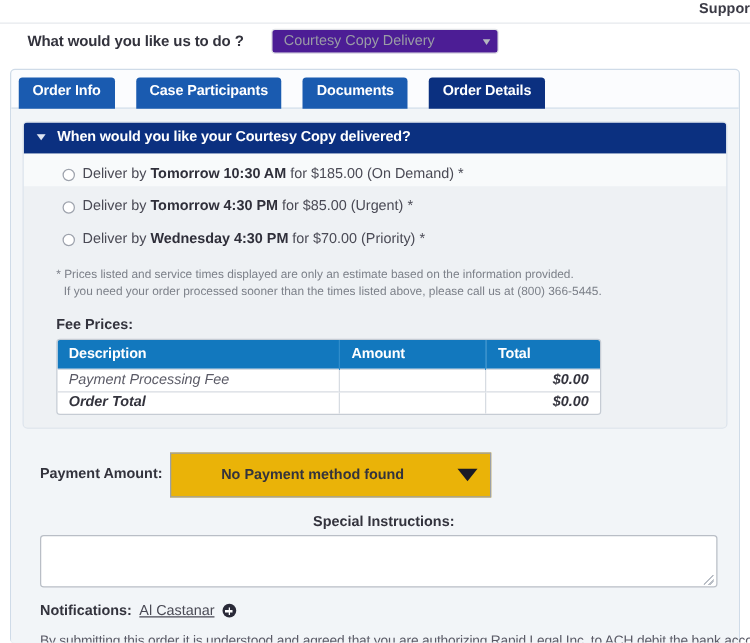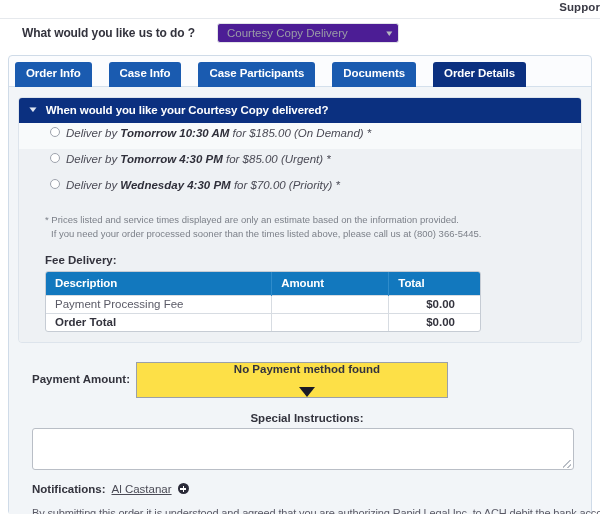--- a/index.html
+++ b/index.html
@@ -135,26 +135,25 @@
     color: #dfe6f2;
   }
   .panel-body {
     background: #eef1f4;
     padding: 0 0 10px 0;
   }
 
   
   .option-row {
     display: flex;
-    align-items: flex-start;
+    align-items: flex-end;
     padding: 4px 0 4px 31px;
     font-size: 11.5px;
     color: #4a4a55;
     height: 18px;
-    font-style: italic;
   }
   .option-row.alt { background: #f8fafb; }
   .option-row .radio {
     width: 10px;
     height: 10px;
     border: 1px solid #9ea3ad;
     border-radius: 50%;
     background: #ffffff;
     margin-right: 6px;
     flex: none;
@@ -196,24 +195,25 @@
     background: #1278be;
     color: #ffffff;
     font-weight: bold;
     text-align: left;
     padding: 5px 9px 6px 9px;
     border-right: 1px solid #2f8ccb;
     letter-spacing: -.1px;
   }
   table.fee th:last-child { border-right: none; }
   table.fee td {
-    padding: 2px 25px 3px 9px;
+    padding: 2px 9px 3px 9px;
     border-right: 1px solid #d7dce2;
     border-top: 1px solid #d7dce2;
     color: #5a5a66;
+    font-style: italic;
   }
   table.fee td:last-child { border-right: none; }
   table.fee tr.total td { font-weight: bold; color: #33333d; }
   table.fee td.num { text-align: right; font-weight: bold; color: #33333d; }
   table.fee col.c-desc { width: 52%; }
   table.fee col.c-amt  { width: 27%; }
   table.fee col.c-tot  { width: 21%; }
 
   
   .pay-row {
@@ -223,30 +223,29 @@
   }
   .pay-label {
     font-size: 11.5px;
     font-weight: bold;
     color: #33333d;
     padding-top: 11px;
     white-space: nowrap;
   }
   .pay-select {
     margin-left: 6px;
-    width: 312px;
+    width: 257px;
     height: 36px;
     border: 1px solid #9ba0a8;
-    background: #fde047;
+    background: #eab308;
     display: flex;
     align-items: center;
     justify-content: space-between;
     padding: 0 10px 0 40px;
     box-sizing: border-box;
-    flex-direction: column;
   }
   .pay-select .val {
     font-size: 11.5px;
     font-weight: bold;
     color: #33333d;
   }
   .pay-select .arrow {
     width: 0; height: 0;
     border-left: 8px solid transparent;
     border-right: 8px solid transparent;
@@ -327,21 +326,20 @@
   <div class="service-select">
     <span>Courtesy Copy Delivery</span>
     <span class="caret">▾</span>
   </div>
 </div>
 
 <div class="tab-shell">
 
   <div class="tab-strip">
     <div class="tab">Order Info</div>
-    <div class="tab">Case Info</div>
     <div class="tab">Case Participants</div>
     <div class="tab">Documents</div>
     <div class="tab active">Order Details</div>
   </div>
 
   <div class="tab-body">
 
     <div class="panel">
       <div class="panel-header">
         <span class="collapse-caret">▼</span>
@@ -363,21 +361,21 @@
         <div class="option-row">
           <span class="radio"></span>
           <span class="optlabel"><span>Deliver by </span><b>Wednesday 4:30 PM</b><span> for $70.00 (Priority) *</span></span>
         </div>
 
         <div class="footnote">
           <span>* Prices listed and service times displayed are only an estimate based on the information provided.</span>
           <span class="indent">If you need your order processed sooner than the times listed above, please call us at (800) 366-5445.</span>
         </div>
 
-        <div class="fee-title">Fee Delivery:</div>
+        <div class="fee-title">Fee Prices:</div>
 
         <div class="fee-wrap">
           <table class="fee">
             <colgroup>
                 <col class="c-desc">
                 <col class="c-amt">
                 <col class="c-tot">
               </colgroup>
             <thead>
               <tr>

